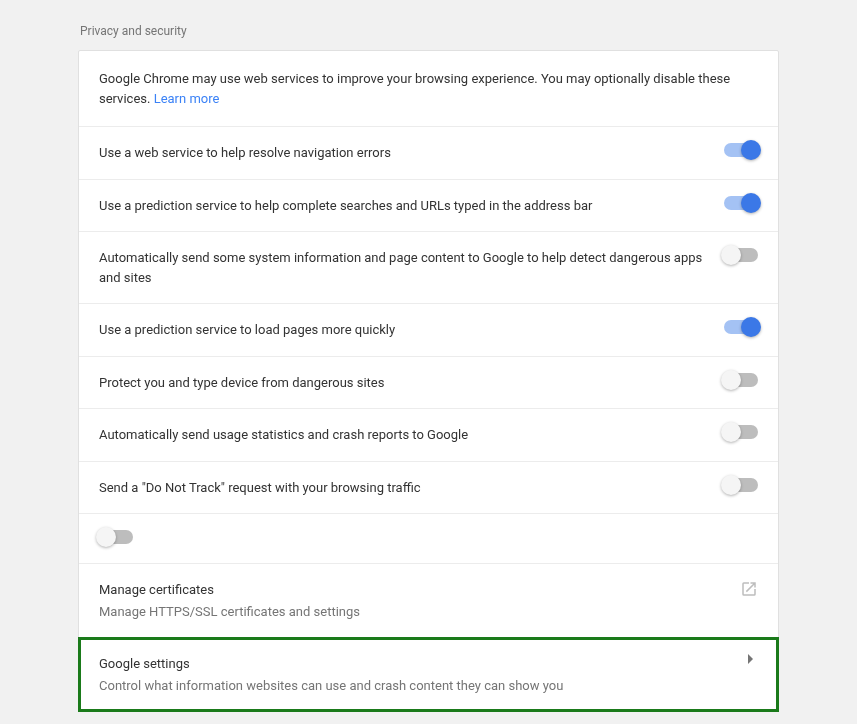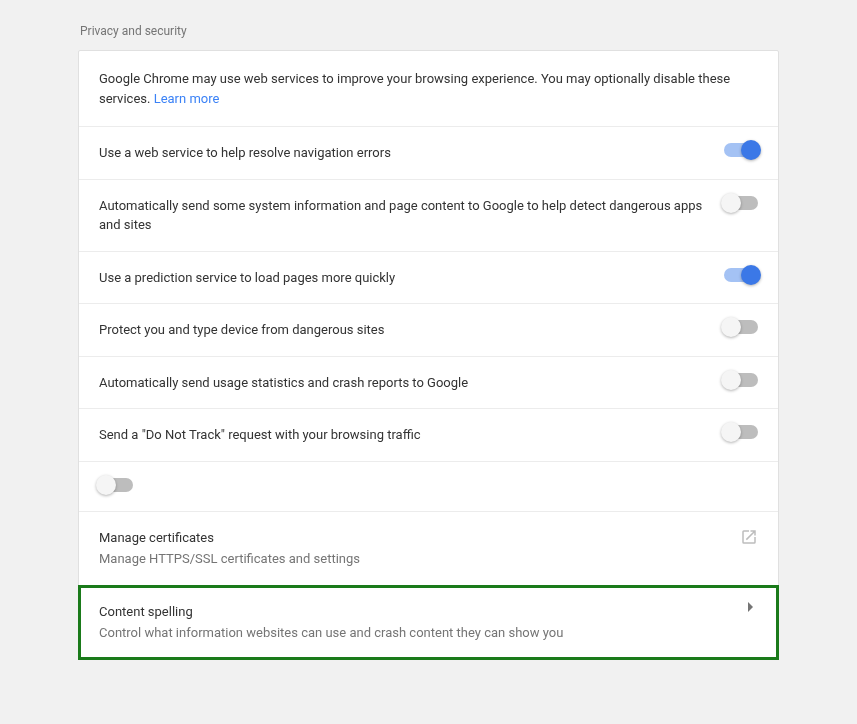--- a/index.html
+++ b/index.html
@@ -126,20 +126,29 @@
           <div class="row-text">
             <div class="row-label">Use a web service to help resolve navigation errors</div>
           </div>
           <div class="toggle on">
             <div class="track"></div>
             <div class="thumb"></div>
           </div>
         </div>
         <div class="row">
           <div class="row-text">
+            <div class="row-label">Use a prediction service to help complete searches and URLs typed in the address bar</div>
+          </div>
+          <div class="toggle on">
+            <div class="track"></div>
+            <div class="thumb"></div>
+          </div>
+        </div>
+        <div class="row">
+          <div class="row-text">
             <div class="row-label">Automatically send some system information and page content to Google to help detect dangerous apps and sites</div>
           </div>
           <div class="toggle off">
             <div class="track"></div>
             <div class="thumb"></div>
           </div>
         </div>
         <div class="row">
           <div class="row-text">
             <div class="row-label">Use a prediction service to load pages more quickly</div>
@@ -186,21 +195,21 @@
           <div class="row-text">
             <div class="row-label">Manage certificates</div>
             <div class="row-sublabel">Manage HTTPS/SSL certificates and settings</div>
           </div>
           <svg class="icon-external" viewBox="0 0 24 24">
             <path fill="#bdbdbd" d="M19 19H5V5h7V3H5a2 2 0 0 0-2 2v14a2 2 0 0 0 2 2h14a2 2 0 0 0 2-2v-7h-2v7zM14 3v2h3.59l-9.83 9.83 1.41 1.41L19 6.41V10h2V3h-7z"></path>
           </svg>
         </div>
         <div class="row highlighted">
           <div class="row-text">
-            <div class="row-label">Content spelling</div>
+            <div class="row-label">Google settings</div>
             <div class="row-sublabel">Control what information websites can use and crash content they can show you</div>
           </div>
           <svg class="icon-arrow" viewBox="0 0 6 10">
             <path fill="#757575" d="M0 0 l5 5 l-5 5 z"></path>
           </svg>
         </div>
       </div>
   </div>
 </div>
 

